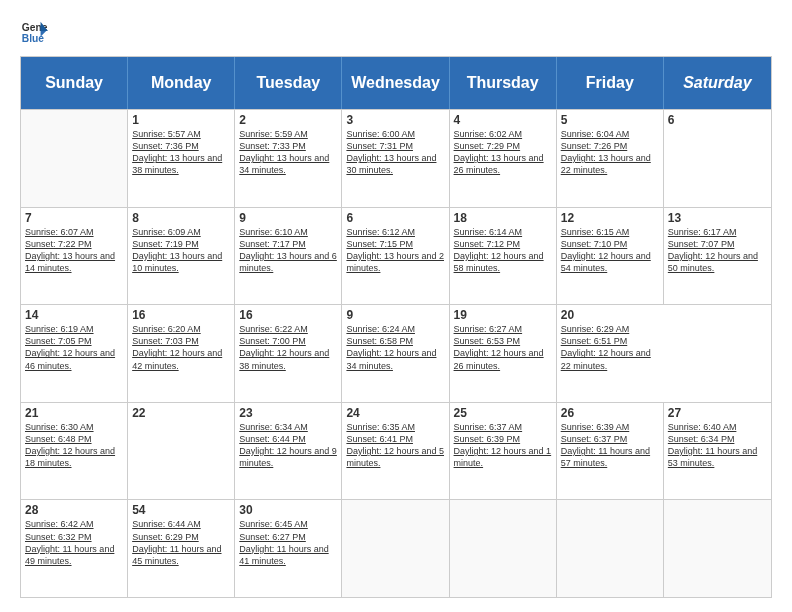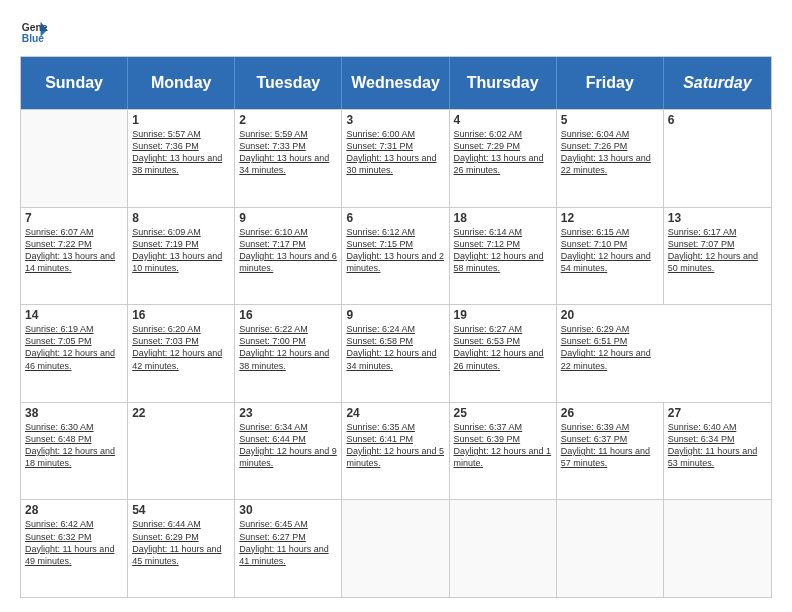--- a/index.html
+++ b/index.html
@@ -215,21 +215,21 @@
             <div class="day-num">19</div>
             <div class="cell-info">Sunrise: 6:27 AM<br>Sunset: 6:53 PM<br>Daylight: 12 hours and 26 minutes.</div>
           </div>
           <div class="cal-cell">
             <div class="day-num">20</div>
             <div class="cell-info">Sunrise: 6:29 AM<br>Sunset: 6:51 PM<br>Daylight: 12 hours and 22 minutes.</div>
           </div>
         </div>
         <div class="cal-row">
           <div class="cal-cell">
-            <div class="day-num">38</div>
+            <div class="day-num">21</div>
             <div class="cell-info">Sunrise: 6:30 AM<br>Sunset: 6:48 PM<br>Daylight: 12 hours and 18 minutes.</div>
           </div>
           <div class="cal-cell">
             <div class="day-num">22</div>
           </div>
           <div class="cal-cell">
             <div class="day-num">23</div>
             <div class="cell-info">Sunrise: 6:34 AM<br>Sunset: 6:44 PM<br>Daylight: 12 hours and 9 minutes.</div>
           </div>
           <div class="cal-cell">

